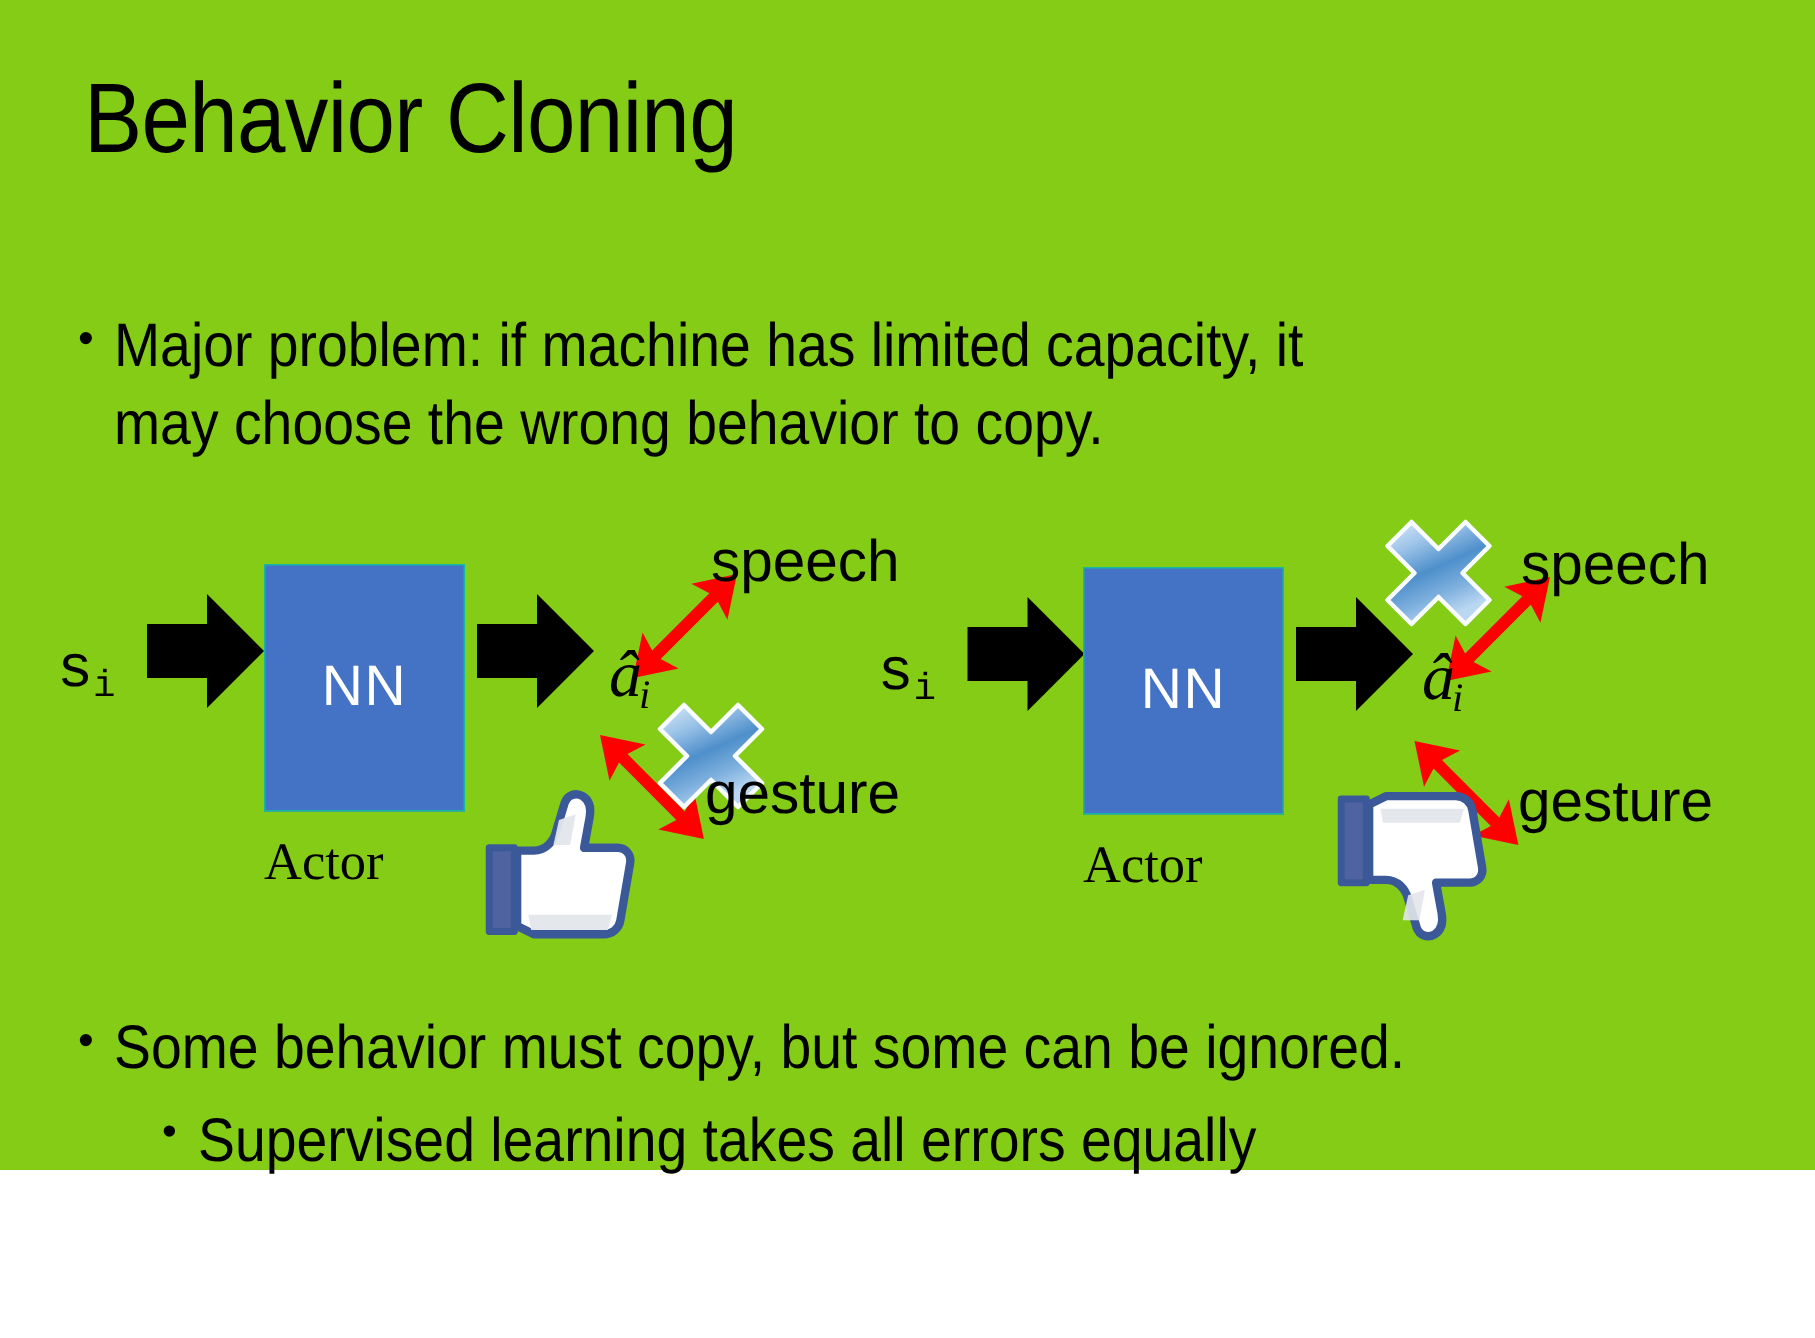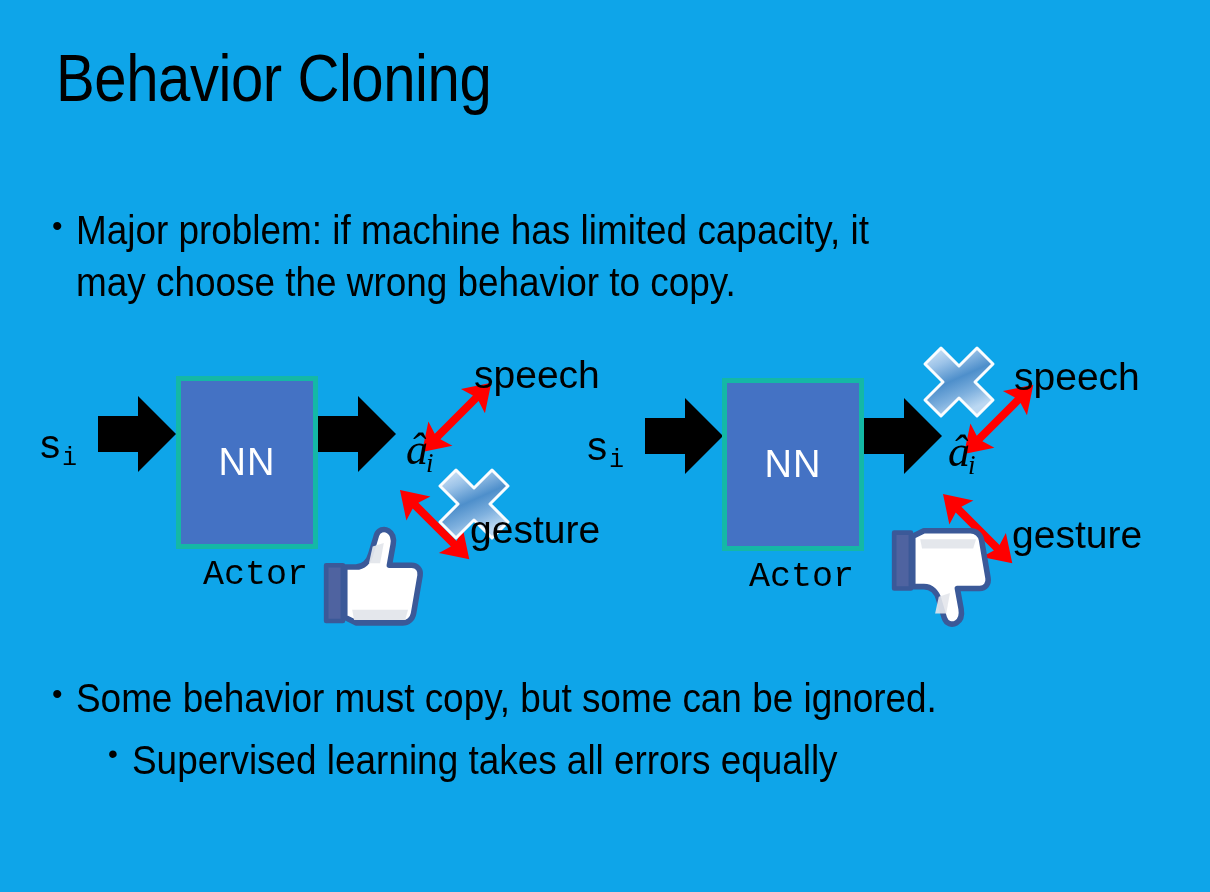--- a/index.html
+++ b/index.html
@@ -4,21 +4,21 @@
 <style>
   html,body{margin:0;padding:0;}
   body{
     width:1210px;height:892px;
     background:#ffffff;
     font-family:"Liberation Sans", sans-serif;
     color:#000000;
     overflow:hidden;
     position:relative;
   }
-  .slide{position:relative;width:1210px;height:892px;background:#0ea5e9;}
+  .slide{position:relative;width:1210px;height:780px;background:#84cc16;}
 
   
   .title{
     position:absolute;
     left:56px; top:44px;
     font-size:66px;
     font-weight:400;
     letter-spacing:-0.5px;
     font-family:"Liberation Sans", sans-serif;
     transform:scaleX(0.88);
@@ -64,34 +64,34 @@
   }
   .s-label .sub{
     font-size:25px;
     vertical-align:-0.28em;
     margin-left:0px;
   }
 
   .nn-box{
     position:absolute;
     background:#4472C4;
-    border:5px solid #14b8a6;
+    border:1px solid #14b8a6;
     color:#ffffff;
     display:flex;align-items:center;justify-content:center;
     font-size:38px;
     font-family:"Liberation Sans", sans-serif;
     letter-spacing:1px;
   }
 
   .actor-label{
     position:absolute;
     font-size:35px;
-    font-family:Liberation Mono, monospace;
+    font-family:Liberation Serif, serif;
     color:#000;
-    text-align:right;
+    text-align:left;
   }
 
   .ahat{
     position:absolute;
     font-family:Liberation Serif, serif;
     font-style:italic;
     font-size:44px;
     color:#000;
     white-space:nowrap;
     line-height:1;

